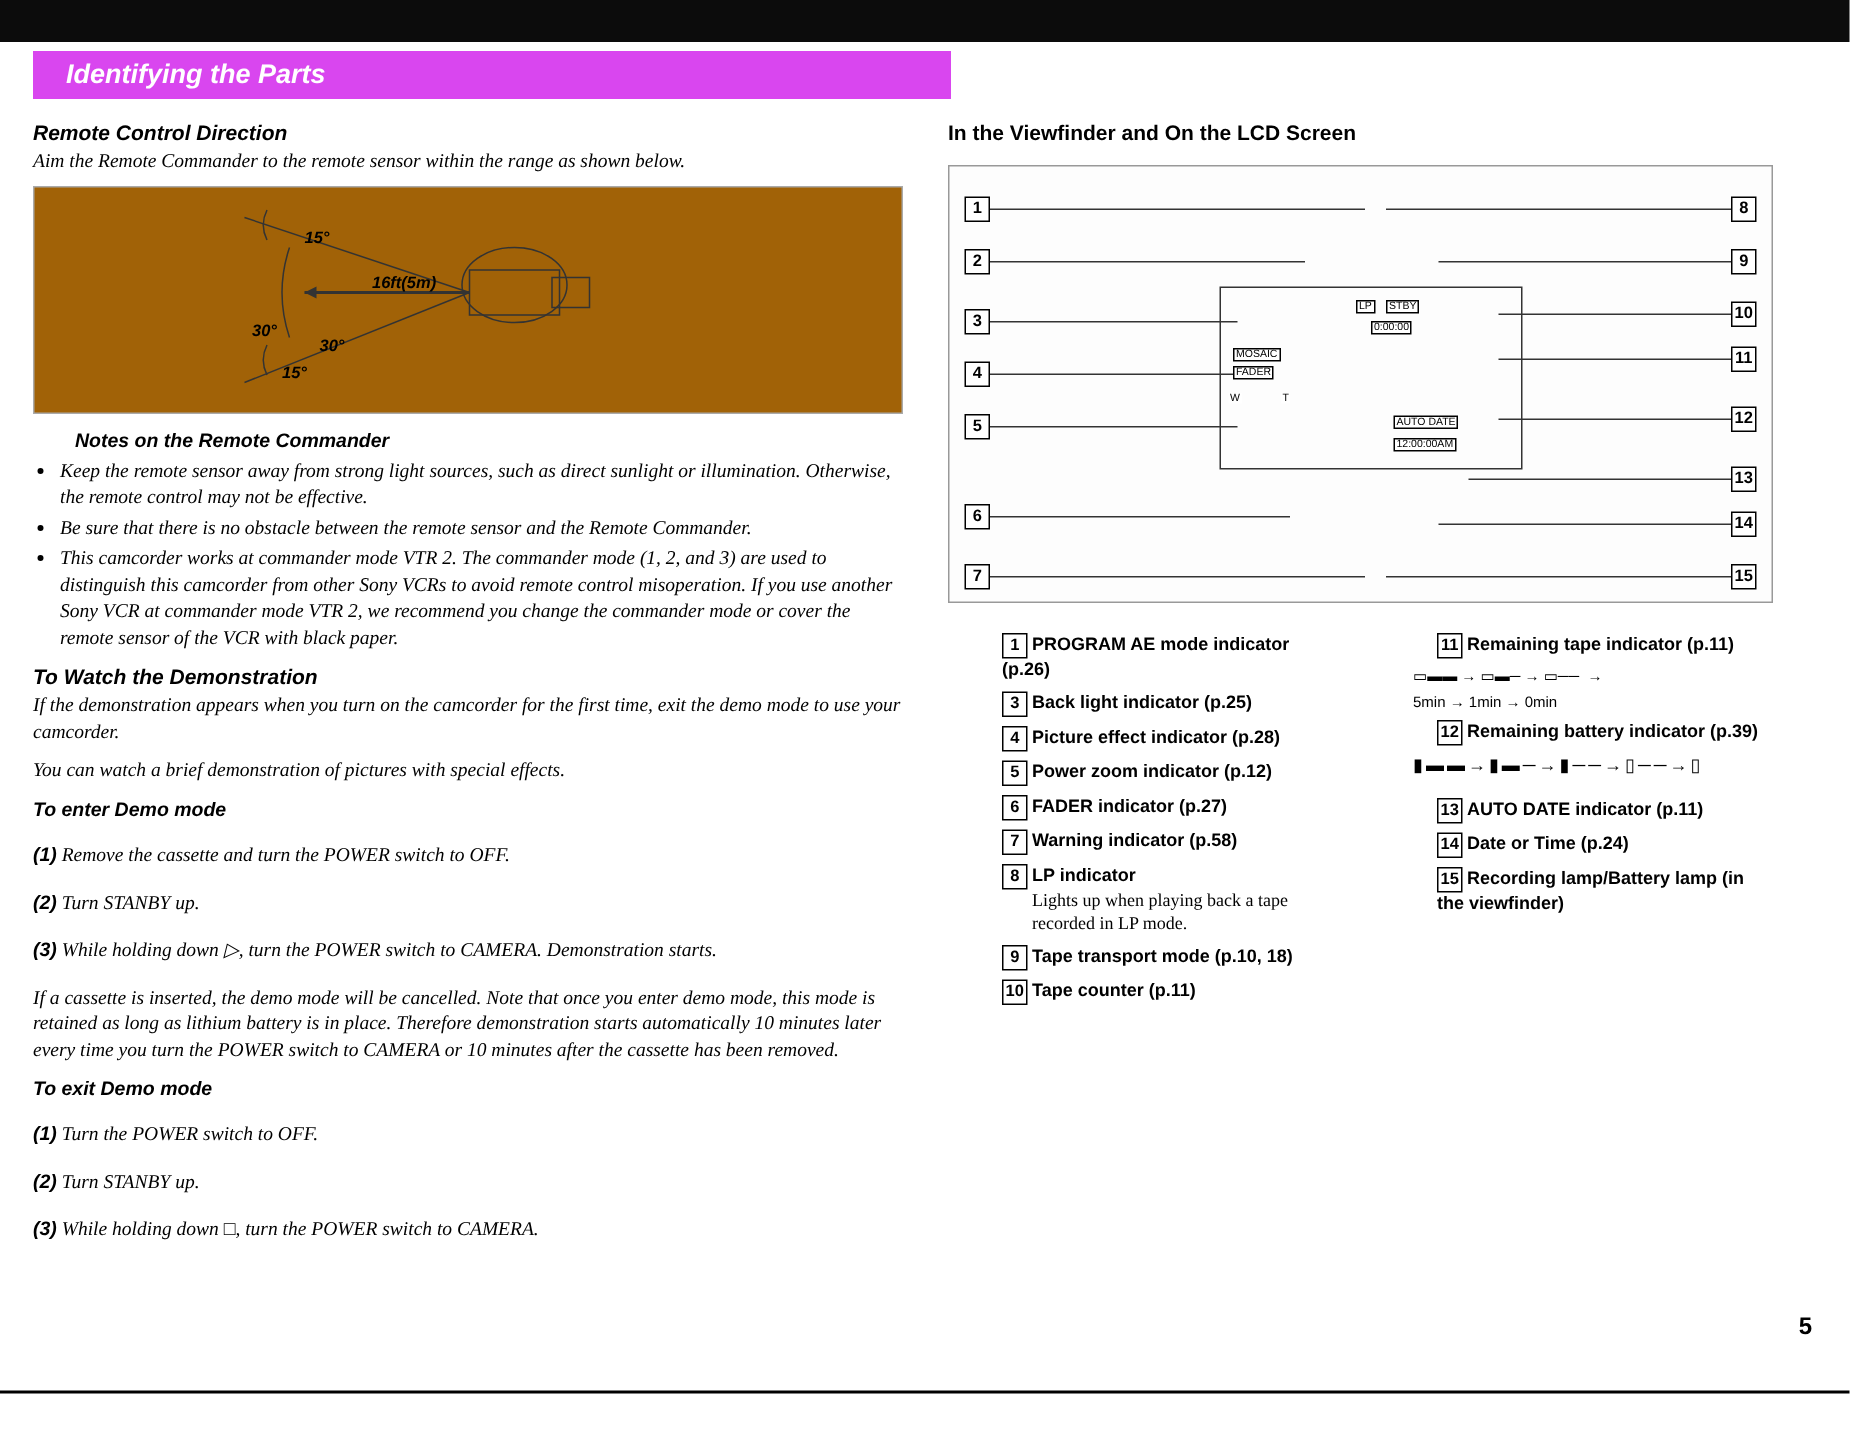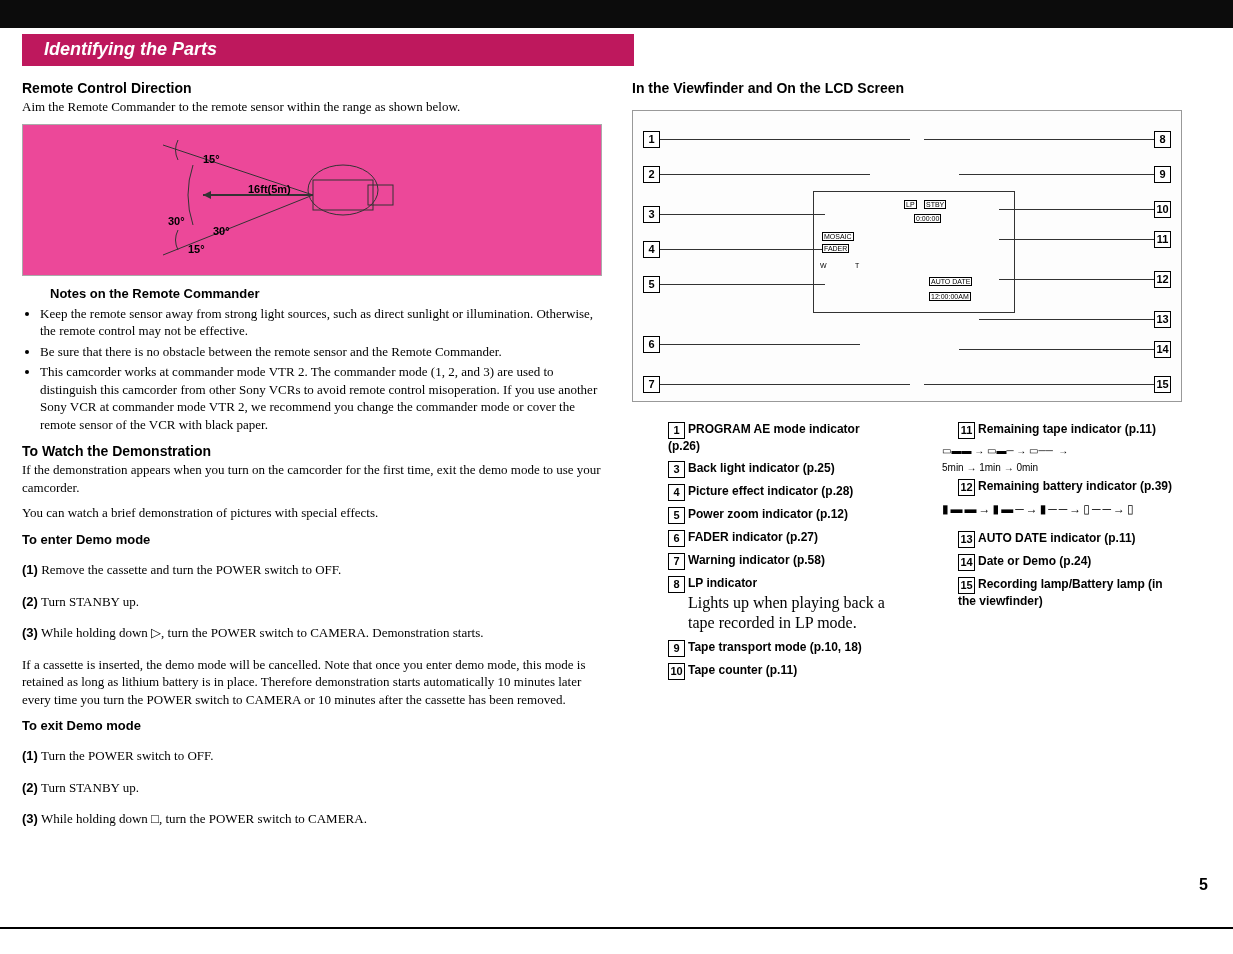--- a/index.html
+++ b/index.html
@@ -16,50 +16,50 @@
     width: 1233px;
     height: 954px;
     box-sizing: border-box;
   }
   .top-black {
     background: #0c0c0c;
     height: 28px;
     width: 100%;
   }
   .header-bar {
-    background: #be185d;
+    background: #d946ef;
     color: #fff;
     font-family: Arial, Helvetica, sans-serif;
     font-weight: bold;
     font-style: italic;
     font-size: 18px;
     padding: 5px 10px 6px 22px;
     margin: 6px 10px 0 22px;
     width: 580px;
   }
   .content {
     display: flex;
     padding: 10px 20px 0 22px;
     gap: 30px;
   }
-  .col-left { width: 580px; flex:0 0 580px; }
+  .col-left { width: 580px; flex:0 0 580px;font-style:italic; }
   .col-right { width: 550px; flex:0 0 550px; }
   .h-bold {
     font-family: Arial, Helvetica, sans-serif;
     font-weight: bold;
     font-size: 14px;
     margin: 4px 0 2px 0;
   }
   .body-text { margin: 2px 0 8px 0; line-height: 1.35; }
   .figure-box {
     border: 1px solid #aaa;
     height: 150px;
     margin: 8px 0 10px 0;
     position: relative;
-    background: #ec4899;
+    background: #a16207;
   }
   .notes-head {
     font-family: Arial, Helvetica, sans-serif;
     font-weight: bold;
     font-size: 13px;
     margin-top: 8px;
     padding-left: 28px;
   }
   ul.bullets { margin: 4px 0 10px 18px; padding:0; }
   ul.bullets li { margin-bottom: 3px; line-height:1.35; }
@@ -104,21 +104,21 @@
     background:#fff;
   }
   .callout-l { position:absolute; display:flex; align-items:center; }
   .callout-l .line { height:1px; background:#333; }
   .callout-r { position:absolute; display:flex; align-items:center; }
   .callout-r .line { height:1px; background:#333; }
   .legend-cols { display:flex; gap:30px; }
   .legend-col { flex:1; }
   .legend-item { font-family: Arial, Helvetica, sans-serif; font-size:12px; margin:6px 0; line-height:1.3;padding-left:36px; }
   .legend-item .num-box { vertical-align: top; margin-right:3px; }
-  .legend-sub { font-family: "Times New Roman", serif; font-size:16px; font-weight:normal; display:block; margin-left:20px; }
+  .legend-sub { font-family: "Times New Roman", serif; font-size:12px; font-weight:normal; display:block; margin-left:20px; }
   .page-num {
     position:absolute;
     right: 25px;
     bottom: 60px;
     font-family: Arial, sans-serif;
     font-weight:bold;
     font-size:16px;
   }
   .tape-icons { margin:6px 0 6px 20px; font-size:10px; font-family:Arial,sans-serif; }
   .batt-icons { margin:6px 0 6px 20px; font-size:12px; letter-spacing:2px; }
@@ -280,21 +280,21 @@
           <div class="legend-item"><span class="num-box">9</span><b>Tape transport mode (p.10, 18)</b></div>
           <div class="legend-item"><span class="num-box">10</span><b>Tape counter (p.11)</b></div>
         </div>
         <div class="legend-col">
           <div class="legend-item"><span class="num-box">11</span><b>Remaining tape indicator (p.11)</b></div>
           <div class="tape-icons">▭▬▬ → ▭▬─ → ▭──&nbsp;&nbsp;→</div>
           <div class="tape-icons">5min  →  1min  →  0min</div>
           <div class="legend-item"><span class="num-box">12</span><b>Remaining battery indicator (p.39)</b></div>
           <div class="batt-icons">▮▬▬→▮▬─→▮──→▯──→▯</div>
           <div class="legend-item" style="margin-top:14px"><span class="num-box">13</span><b>AUTO DATE indicator (p.11)</b></div>
-          <div class="legend-item"><span class="num-box">14</span><b>Date or Demo (p.24)</b></div>
+          <div class="legend-item"><span class="num-box">14</span><b>Date or Time (p.24)</b></div>
           <div class="legend-item"><span class="num-box">15</span><b>Recording lamp/Battery lamp (in the viewfinder)</b></div>
         </div>
       </div>
     </div>
   </div>
 
   <div class="page-num">5</div>
   <div class="bottom-line"></div>
 </div>
 

